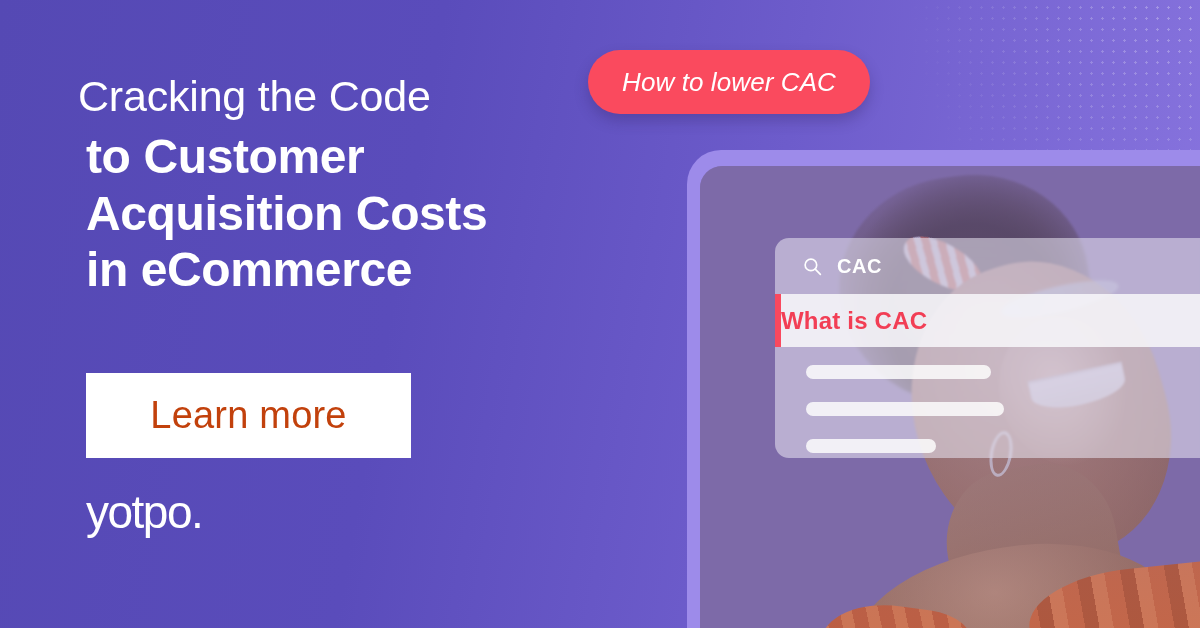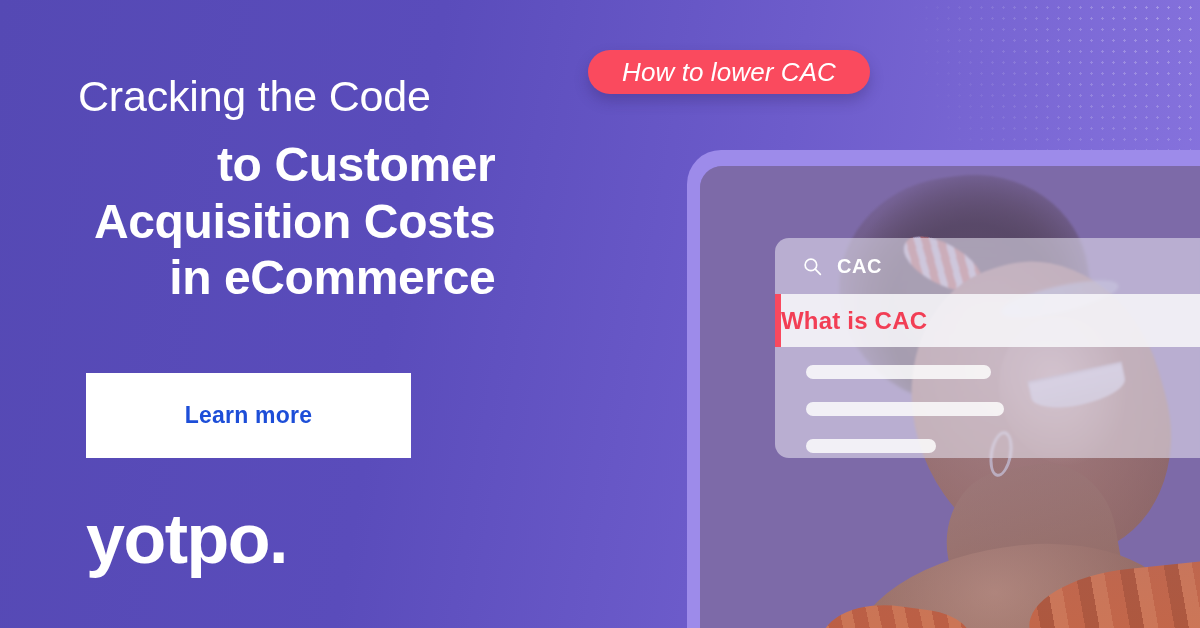--- a/index.html
+++ b/index.html
@@ -268,66 +268,65 @@
     line-height: 1.15;
     letter-spacing: -0.2px;
     margin: 0 0 4px 0;
     white-space: nowrap;
   }
   .headline .bold-block {
     font-size: 48px;
     font-weight: bold;
     line-height: 1.17;
     letter-spacing: -0.4px;
-    margin: 16px;
-    text-align: right;
+    margin: 8px;
   }
   .headline .bold-block div { white-space: nowrap; }
 
   .cta-button {
     position: absolute;
     left: 86px;
     top: 373px;
     width: 325px;
     height: 85px;
     background: #ffffff;
     display: flex;
     align-items: center;
     justify-content: center;
     z-index: 6;
     cursor: pointer;
     border: none;
     padding: 0;
     font-family: inherit;
   }
   .cta-button span {
-    color: #1d4ed8;
-    font-size: 23px;
-    font-weight: bold;
+    color: #c2410c;
+    font-size: 38px;
+    font-weight: normal;
     letter-spacing: .2px;
   }
 
   .logo {
     position: absolute;
     left: 86px;
-    top: 504px;
+    top: 489px;
     z-index: 6;
     color: #ffffff;
-    font-size: 70px;
-    font-weight: bold;
+    font-size: 46px;
+    font-weight: normal;
     letter-spacing: -1.5px;
     line-height: 1;
   }
 
   
   .badge {
     position: absolute;
     left: 588px;
     top: 50px;
-    height: 44px;
+    height: 64px;
     padding: 0 34px;
     background: #fa4a5e;
     border-radius: 32px;
     display: flex;
     align-items: center;
     justify-content: center;
     z-index: 7;
     box-shadow: 0 7px 14px rgba(46,28,90,0.28);
     cursor: pointer;
   }

